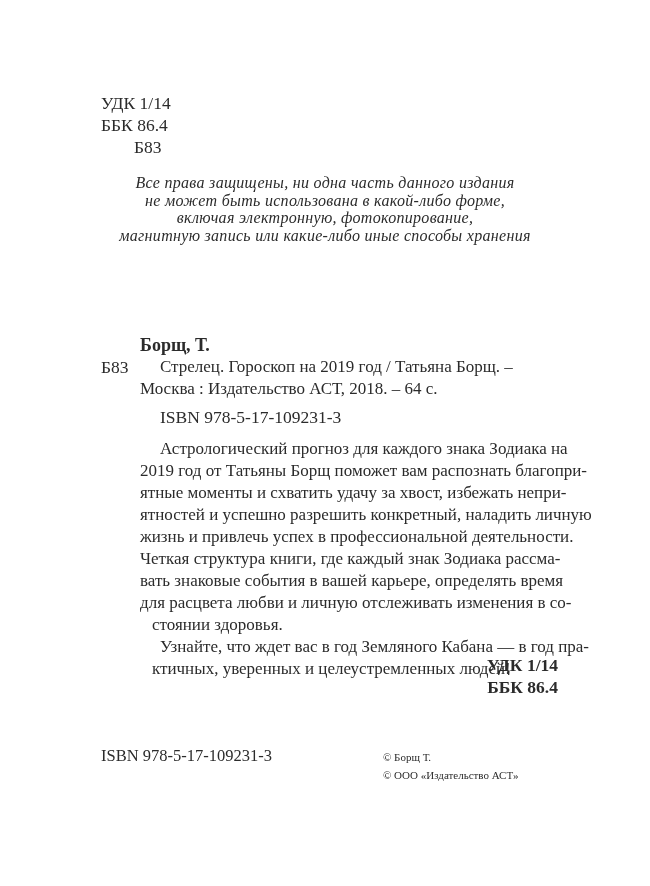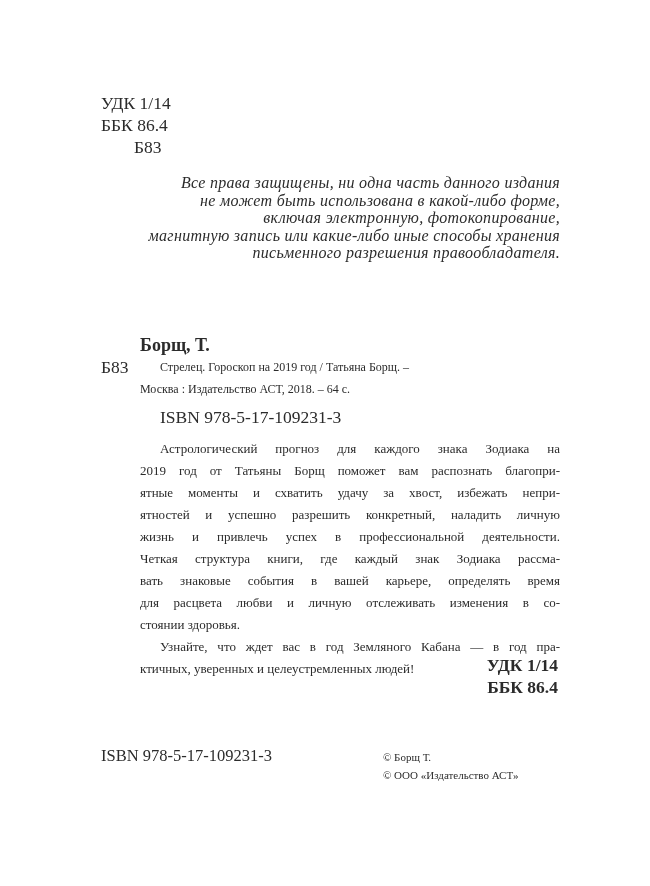--- a/index.html
+++ b/index.html
@@ -25,21 +25,21 @@
     .codes-top .line { white-space: nowrap; }
     .codes-top .indent { padding-left: 33px; }
 
     .rights {
       left: 90px;
       width: 470px;
       top: 174px;
       font-style: italic;
       font-size: 16px;
       line-height: 17.6px;
-      text-align: right;
+      text-align: center;
       letter-spacing: 0.3px;
     }
     .rights .line { white-space: nowrap; }
 
     .author {
       left: 140px;
       top: 334px;
       font-weight: bold;
       font-size: 18px;
       line-height: 22px;
@@ -47,48 +47,49 @@
     .code-b83 {
       left: 101px;
       top: 356px;
       font-size: 17.5px;
       line-height: 22px;
     }
     .biblio {
       left: 140px;
       top: 356px;
       width: 420px;
-      font-size: 12px;
+      font-size: 17px;
       line-height: 22px;
     }
     .biblio .line { white-space: nowrap; }
     .biblio .first { padding-left: 20px; }
     .isbn-main {
       left: 160px;
       top: 406px;
       font-size: 17.5px;
       line-height: 22px;
     }
 
     .annotation {
       left: 140px;
       top: 438px;
       width: 420px;
-      font-size: 13px;
+      font-size: 17px;
       line-height: 22px;
       text-align: justify;
     }
     .annotation .line {
       display: block;
       white-space: nowrap;
       text-align: justify;
       text-align-last: justify;
     }
     .annotation .line.last {
       text-align-last: left;
+      margin-left: 12px;
     }
     .annotation .para-start { text-indent: 20px; }
 
     .codes-bottom {
       right: 92px;
       top: 654px;
       font-weight: bold;
       font-size: 17.5px;
       line-height: 22px;
       text-align: right;
@@ -115,21 +116,20 @@
   <div class="line">УДК 1/14</div>
   <div class="line">ББК 86.4</div>
   <div class="line indent">Б83</div>
 </div>
 
 <div class="abs rights">
   <div class="line">Все права защищены, ни одна часть данного издания</div>
   <div class="line">не может быть использована в какой-либо форме,</div>
   <div class="line">включая электронную, фотокопирование,</div>
   <div class="line">магнитную запись или какие-либо иные способы хранения</div>
-  <div class="line">письменного разрешения правообладателя.</div>
 </div>
 
 <div class="abs author">Борщ, Т.</div>
 <div class="abs code-b83">Б83</div>
 <div class="abs biblio">
   <div class="line first">Стрелец. Гороскоп на 2019 год / Татьяна Борщ. –</div>
   <div class="line">Москва : Издательство АСТ, 2018. – 64 с.</div>
 </div>
 <div class="abs isbn-main">ISBN 978-5-17-109231-3</div>
 

